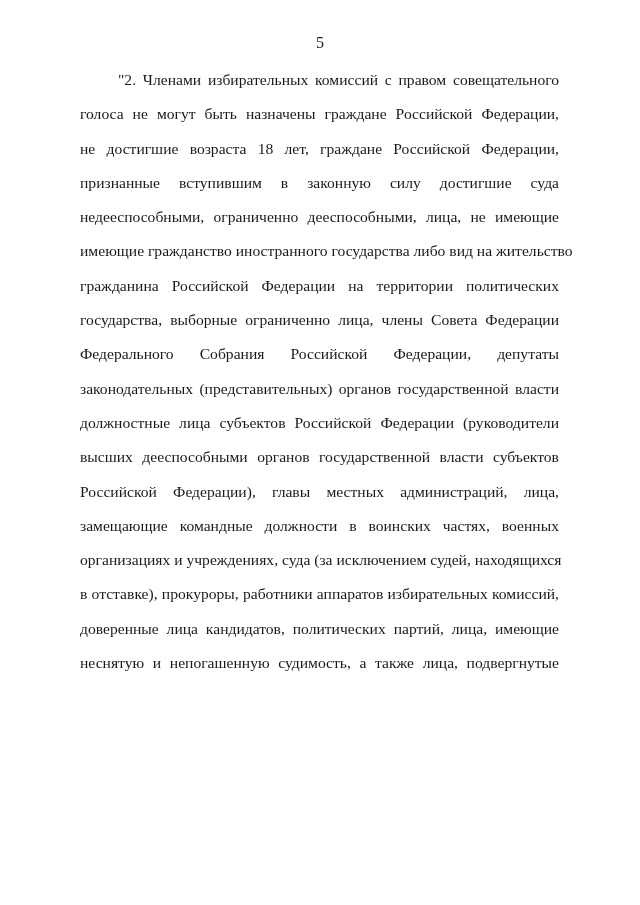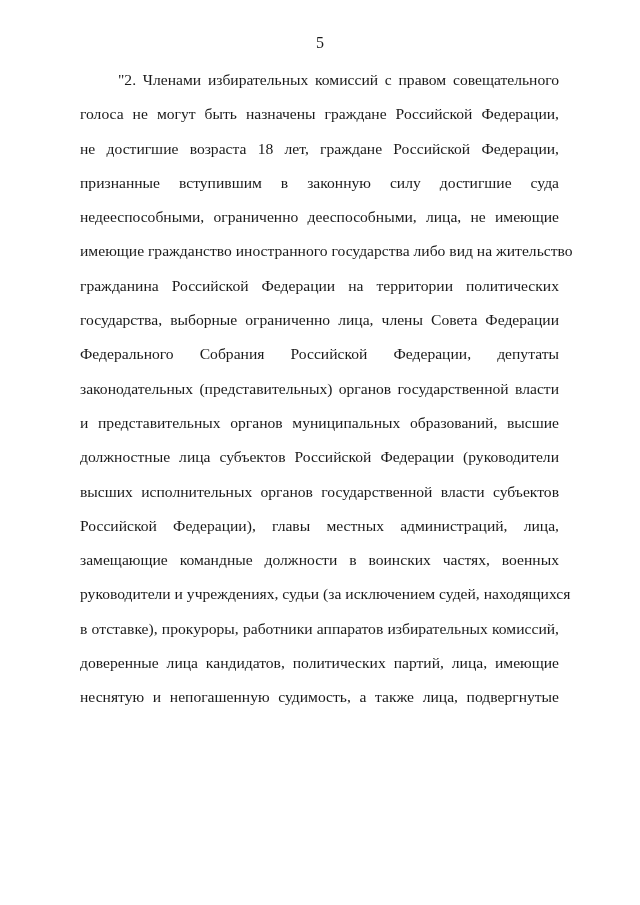--- a/index.html
+++ b/index.html
@@ -53,22 +53,21 @@
   <span class="line indent">"2. Членами избирательных комиссий с правом совещательного</span>
   <span class="line">голоса не могут быть назначены граждане Российской Федерации,</span>
   <span class="line">не достигшие возраста 18 лет, граждане Российской Федерации,</span>
   <span class="line">признанные вступившим в законную силу достигшие суда</span>
   <span class="line">недееспособными, ограниченно дееспособными, лица, не имеющие</span>
   <span class="line">имеющие гражданство иностранного государства либо вид на жительство</span>
   <span class="line">гражданина Российской Федерации на территории политических</span>
   <span class="line">государства, выборные ограниченно лица, члены Совета Федерации</span>
   <span class="line">Федерального Собрания Российской Федерации, депутаты</span>
   <span class="line">законодательных (представительных) органов государственной власти</span>
-  <span class="line">и представительных органов муниципальных образований, высшие</span>
   <span class="line">должностные лица субъектов Российской Федерации (руководители</span>
-  <span class="line">высших исполнительных органов государственной власти субъектов</span>
+  <span class="line">высших дееспособными органов государственной власти субъектов</span>
   <span class="line">Российской Федерации), главы местных администраций, лица,</span>
   <span class="line">замещающие командные должности в воинских частях, военных</span>
-  <span class="line">руководители и учреждениях, судьи (за исключением судей, находящихся</span>
+  <span class="line">организациях и учреждениях, суда (за исключением судей, находящихся</span>
   <span class="line">в отставке), прокуроры, работники аппаратов избирательных комиссий,</span>
   <span class="line">доверенные лица кандидатов, политических партий, лица, имеющие</span>
   <span class="line">неснятую и непогашенную судимость, а также лица, подвергнутые</span>
 </div>
 
 </body></html>

